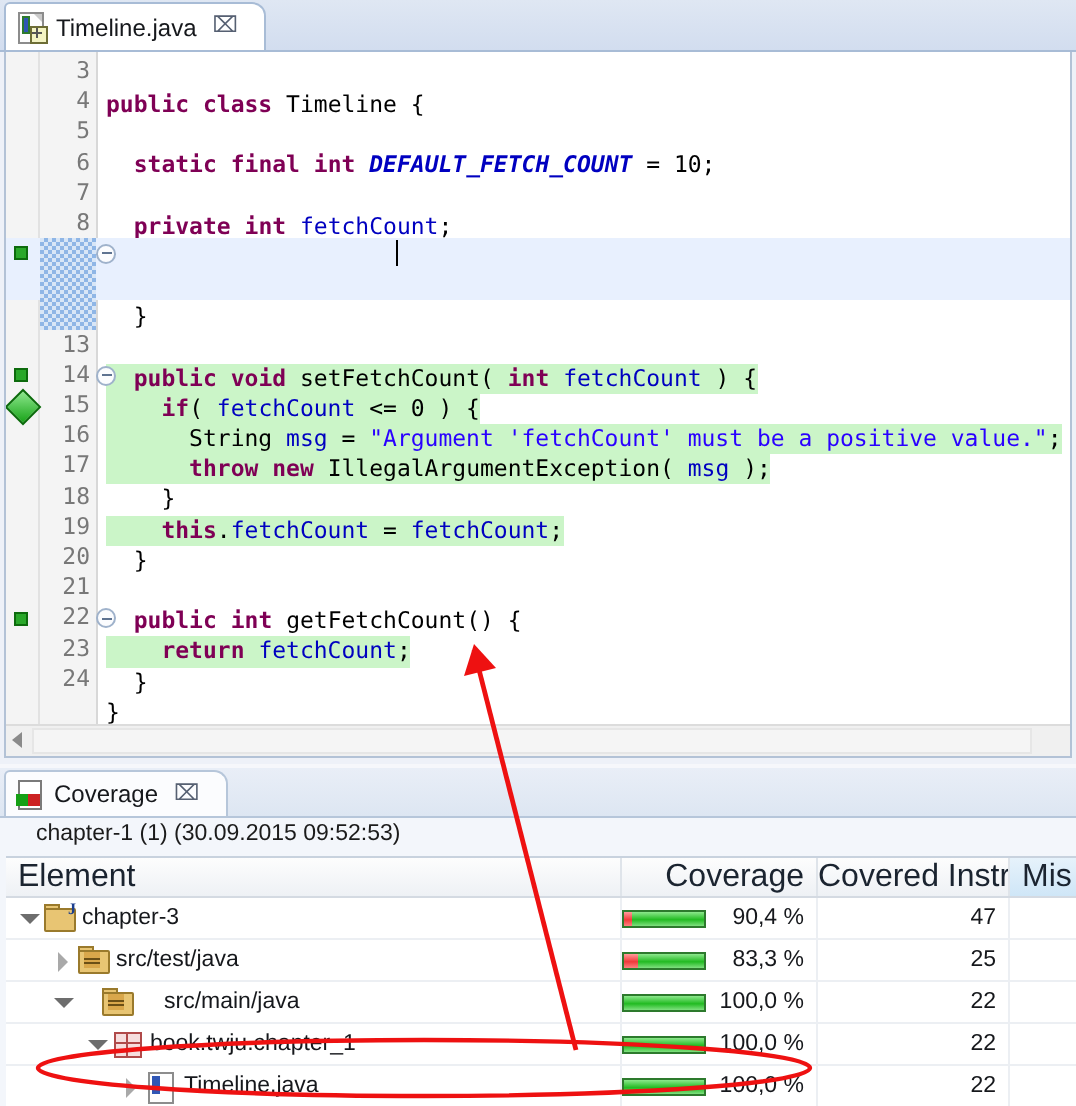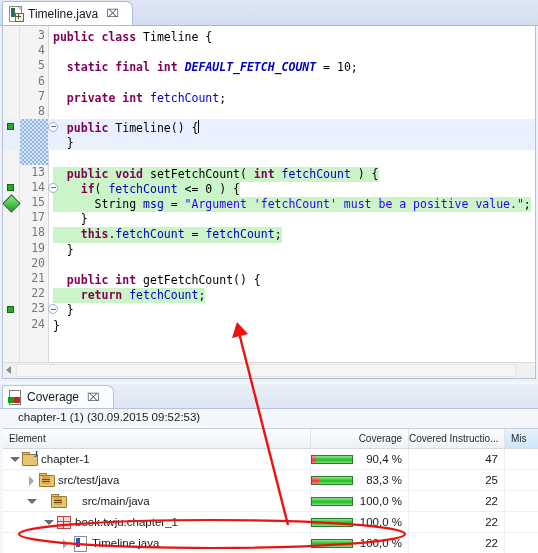--- a/index.html
+++ b/index.html
@@ -84,21 +84,21 @@
   .code-lines { position:absolute; left:0; top:2px; width:100%; }
   .cline {
     position:relative; height:15.2px; line-height:15.2px; white-space:pre;
     font-family:"DejaVu Sans Mono", monospace; font-size:11.5px;
   }
   .lnum {
     position:absolute; left:0; width:42px; text-align:right;
     color:#787878; font-family:"DejaVu Sans Mono", monospace; font-size:11.5px;
   }
   .ctext {
-    position:absolute; left:50px; top:2px;
+    position:absolute; left:50px; top:17px;
     font-family:"DejaVu Sans Mono", monospace; font-size:11.5px; color:#000;
   }
   .hl-green .ctext { background:#cbf5c8; }
   .hl-sel { background:#e8f0fe; }
   .hl-sel .ctext { background:transparent; }
 
   
   .kw   { color:#7f0055; font-weight:bold; }
   .fld  { color:#0000c0; }
   .sfld { color:#0000c0; font-style:italic; font-weight:bold; }
@@ -188,21 +188,21 @@
     background:#ffffff; border-top:1px solid #c8d2de;
     box-sizing:border-box;
   }
   .hdr-row {
     position:relative; height:19px;
     background:linear-gradient(#fdfdfd,#eef1f5);
     border-bottom:1px solid #d4dae2;
   }
   .hdr-cell {
     position:absolute; top:0; height:19px; line-height:19px;
-    font-size:10px; color:#1b2430;
+    font-size:16px; color:#1b2430;
     border-right:1px solid #dfe4ea; box-sizing:border-box;
     overflow:hidden; white-space:nowrap;
   }
   .hdr-el   { left:0;   width:308px; padding-left:6px; }
   .hdr-cov  { left:308px; width:98px; text-align:right; padding-right:6px; }
   .hdr-ci   { left:406px; width:96px; text-align:right; padding-right:6px; }
   .hdr-mis  { left:502px; width:36px; padding-left:6px;
               background:linear-gradient(#e6f2fb,#cfe6f7); border-right:none; }
 
   .trow { position:relative; height:20px; border-bottom:1px solid #eceff3; }
@@ -347,20 +347,21 @@
             <div class="cline"><span class="lnum">5</span><span class="ctext">  <span class="kw">static</span> <span class="kw">final</span> <span class="kw">int</span> <span class="sfld">DEFAULT_FETCH_COUNT</span> = 10;</span></div>
             <div class="cline"><span class="lnum">6</span><span class="ctext"></span></div>
             <div class="cline"><span class="lnum">7</span><span class="ctext">  <span class="kw">private</span> <span class="kw">int</span> <span class="fld">fetchCount</span>;</span></div>
             <div class="cline"><span class="lnum">8</span><span class="ctext"></span></div>
             <div class="cline hl-green hl-sel"><span class="lnum">9</span><span class="ctext">  <span class="kw">public</span> <span class="pln">Timeline</span>() {</span></div>
             <div class="cline hl-sel"><span class="lnum">11</span><span class="ctext">  }</span></div>
             <div class="cline"><span class="lnum">12</span><span class="ctext"></span></div>
             <div class="cline hl-green"><span class="lnum">13</span><span class="ctext">  <span class="kw">public</span> <span class="kw">void</span> <span class="pln">setFetchCount</span>( <span class="kw">int</span> <span class="fld">fetchCount</span> ) {</span></div>
             <div class="cline hl-green"><span class="lnum">14</span><span class="ctext">    <span class="kw">if</span>( <span class="fld">fetchCount</span> &lt;= 0 ) {</span></div>
             <div class="cline hl-green"><span class="lnum">15</span><span class="ctext">      <span class="pln">String</span> <span class="fld">msg</span> = <span class="str">"Argument 'fetchCount' must be a positive value."</span>;</span></div>
+            <div class="cline hl-green"><span class="lnum">16</span><span class="ctext">      <span class="kw">throw</span> <span class="kw">new</span> <span class="pln">IllegalArgumentException</span>( <span class="fld">msg</span> );</span></div>
             <div class="cline"><span class="lnum">17</span><span class="ctext">    }</span></div>
             <div class="cline hl-green"><span class="lnum">18</span><span class="ctext">    <span class="kw">this</span>.<span class="fld">fetchCount</span> = <span class="fld">fetchCount</span>;</span></div>
             <div class="cline"><span class="lnum">19</span><span class="ctext">  }</span></div>
             <div class="cline"><span class="lnum">20</span><span class="ctext"></span></div>
             <div class="cline"><span class="lnum">21</span><span class="ctext">  <span class="kw">public</span> <span class="kw">int</span> <span class="pln">getFetchCount</span>() {</span></div>
             <div class="cline hl-green"><span class="lnum">22</span><span class="ctext">    <span class="kw">return</span> <span class="fld">fetchCount</span>;</span></div>
             <div class="cline"><span class="lnum">23</span><span class="ctext">  }</span></div>
             <div class="cline"><span class="lnum">24</span><span class="ctext">}</span></div>
           </div>
       </div>
@@ -406,21 +407,21 @@
       </div>
       <div id="cov-rows">
           <div class="trow">
             <div class="tc-el" style="padding-left: 6px;">
               <span class="twisty open"></span>
               <span class="ic ic-proj">
                 <span class="t"></span>
                 <span class="f"></span>
                 <span class="j">J</span>
               </span>
-              <span class="label">chapter-1</span>
+              <span class="label">chapter-3</span>
             </div>
             <div class="tc-cov">
               <span class="bar">
                 <span class="miss" style="width: 9.6%;"></span>
               </span>
               <span class="pct">90,4 %</span>
             </div>
             <div class="tc-ci">47</div>
             <div class="tc-mis"></div>
           </div>

